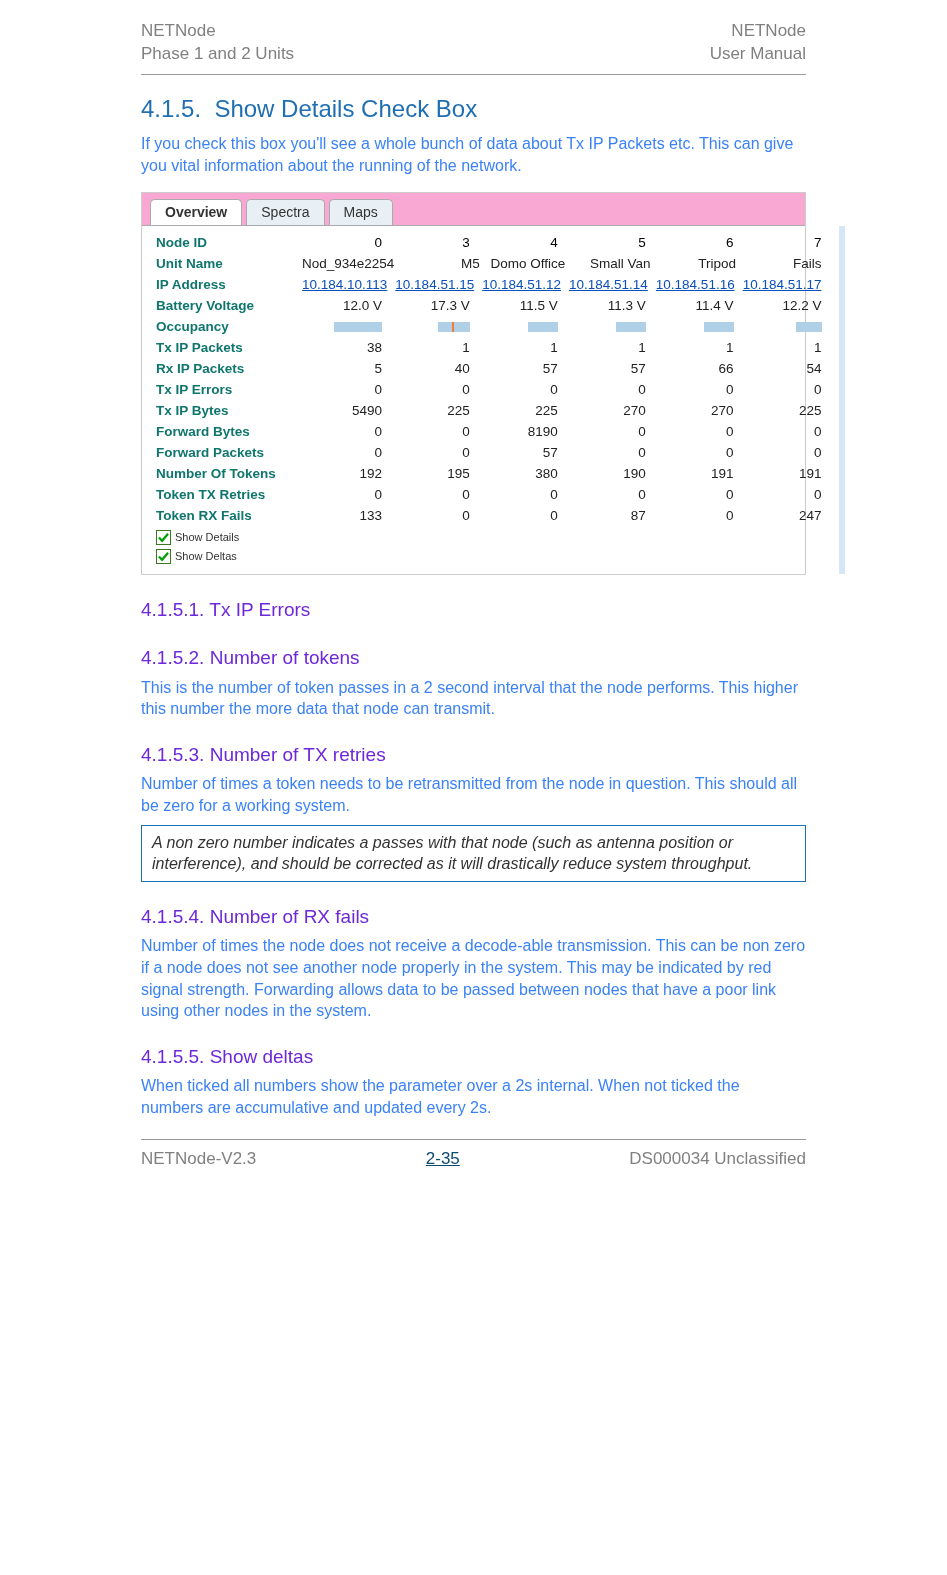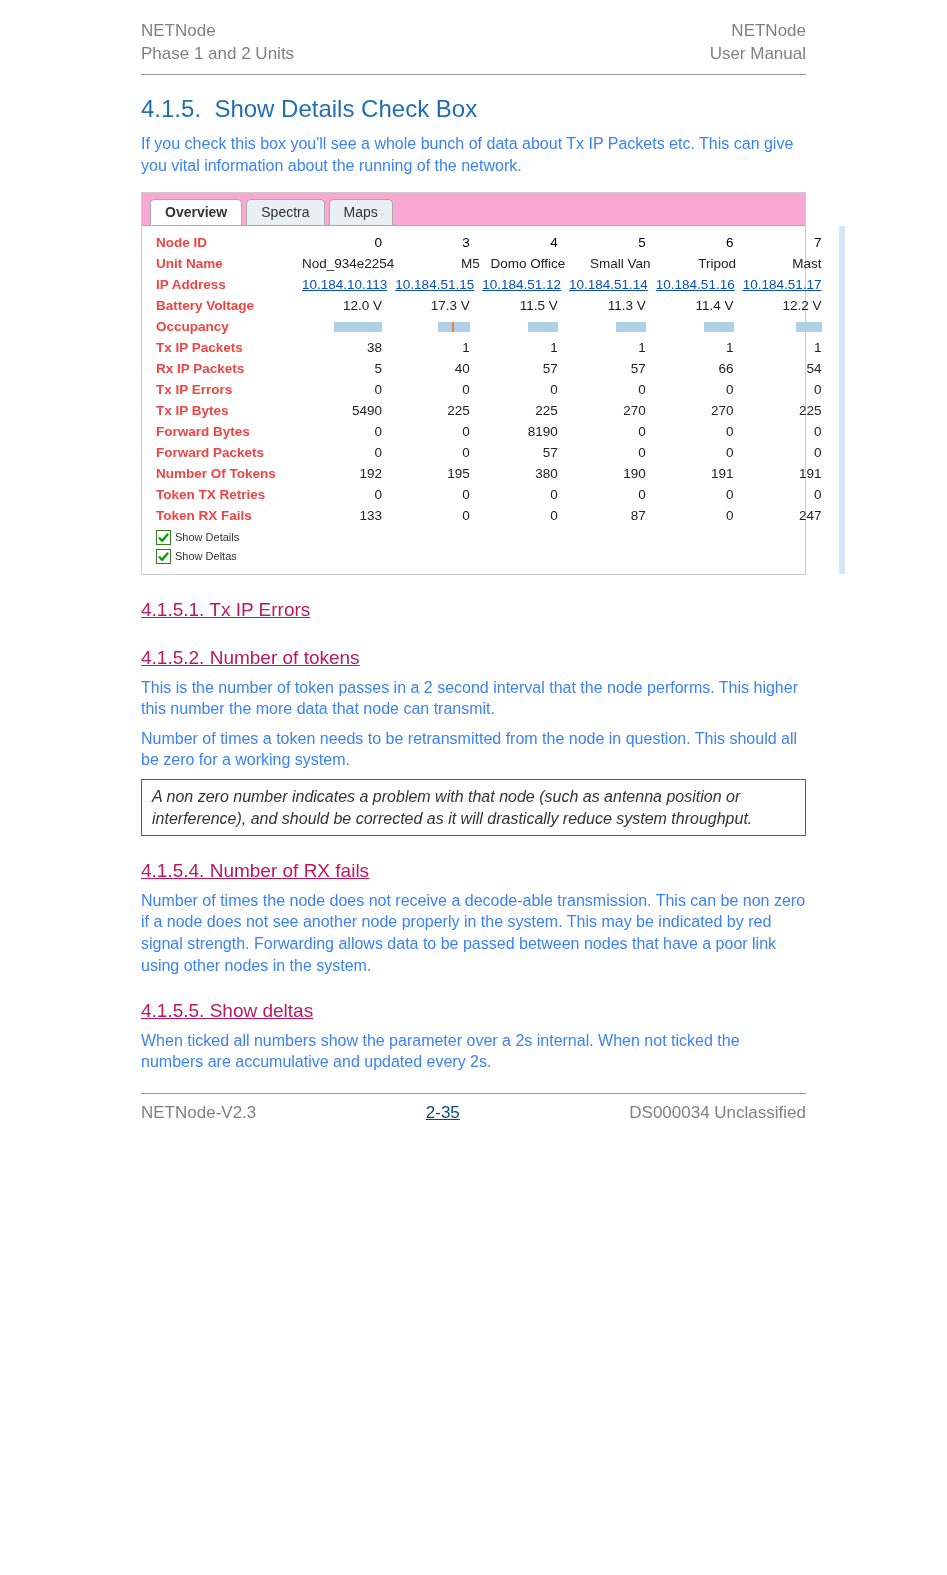--- a/index.html
+++ b/index.html
@@ -31,25 +31,24 @@
     margin: 8px 0 18px 0;
   }
   .rule.footer { margin: 20px 0 8px 0; }
   h2 {
     color: #1f6fb2;
     font-weight: normal;
     font-size: 24px;
     margin: 0 0 8px 0;
   }
   h3 {
-    color: #be185d;
+    color: #6d28d9;
     font-weight: normal;
     font-size: 19px;
     margin: 22px 0 6px 0;
-    text-decoration: underline;
   }
   p { margin: 4px 0 8px 0; color: #3b82f6; }
   .note-box {
     border: 1px solid #1f6fb2;
     padding: 6px 10px;
     margin: 8px 0;
     font-style: italic;
   }
   
   .app-frame {
@@ -78,21 +77,21 @@
   .net-body {
     display: flex;
     position: relative;
   }
   .net-table {
     flex: 1;
     padding: 6px 10px 10px 14px;
     border-right: 6px solid #d7e6f7;
   }
   .row { display: flex; align-items: center; font-size: 13.5px; min-height: 21px; }
-  .row .label { width: 146px; font-weight: bold; color: #ef4444; }
+  .row .label { width: 146px; font-weight: bold; color: #0f766e; }
   .row .cells { flex: 1; display: flex; }
   .row .cell { flex: 1; text-align: right; padding-right: 8px; color: #222; }
   .row .cell.header { color: #000; }
   .row .cell a { color: #0b4fbb; text-decoration: underline; }
   .occ-bar {
     height: 10px;
     background: #b0d0e8;
     margin-left: auto;
     position: relative;
   }
@@ -148,21 +147,21 @@
             </div>
         </div>
         <div class="row">
           <div class="label">Unit Name</div>
           <div class="cells" id="r-name">
               <div class="cell">Nod_934e2254</div>
               <div class="cell">M5</div>
               <div class="cell">Domo Office</div>
               <div class="cell">Small Van</div>
               <div class="cell">Tripod</div>
-              <div class="cell">Mast</div>
+              <div class="cell">Fails</div>
             </div>
         </div>
         <div class="row">
           <div class="label">IP Address</div>
           <div class="cells" id="r-ip">
               <div class="cell"><a href="#">10.184.10.113</a></div>
               <div class="cell"><a href="#">10.184.51.15</a></div>
               <div class="cell"><a href="#">10.184.51.12</a></div>
               <div class="cell"><a href="#">10.184.51.14</a></div>
               <div class="cell"><a href="#">10.184.51.16</a></div>
@@ -323,22 +322,23 @@
         </div>
       </div>
     </div>
   </div>
 
   <h3>4.1.5.1. Tx IP Errors</h3>
 
   <h3>4.1.5.2. Number of tokens</h3>
   <p>This is the number of token passes in a 2 second interval that the node performs. This higher this number the more data that node can transmit.</p>
 
+  <h3>4.1.5.3. Number of TX retries</h3>
   <p>Number of times a token needs to be retransmitted from the node in question. This should all be zero for a working system.</p>
-  <div class="note-box">A non zero number indicates a problem with that node (such as antenna position or interference), and should be corrected as it will drastically reduce system throughput.</div>
+  <div class="note-box">A non zero number indicates a passes with that node (such as antenna position or interference), and should be corrected as it will drastically reduce system throughput.</div>
 
   <h3>4.1.5.4. Number of RX fails</h3>
   <p>Number of times the node does not receive a decode-able transmission. This can be non zero if a node does not see another node properly in the system. This may be indicated by red signal strength. Forwarding allows data to be passed between nodes that have a poor link using other nodes in the system.</p>
 
   <h3>4.1.5.5. Show deltas</h3>
   <p>When ticked all numbers show the parameter over a 2s internal. When not ticked the numbers are accumulative and updated every 2s.</p>
 
   <hr class="rule footer">
   <div class="footer-row">
     <div class="footer-left">NETNode-V2.3</div>

